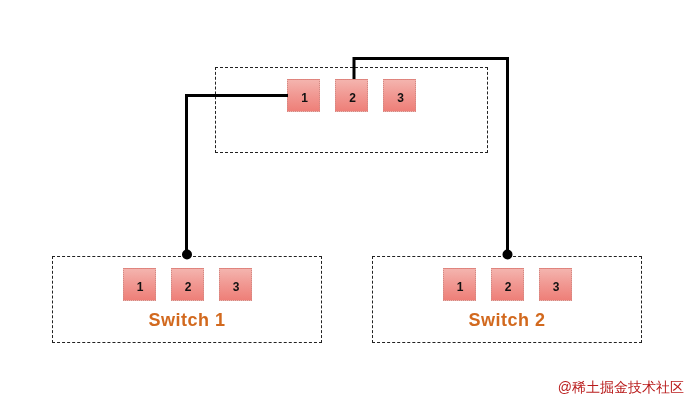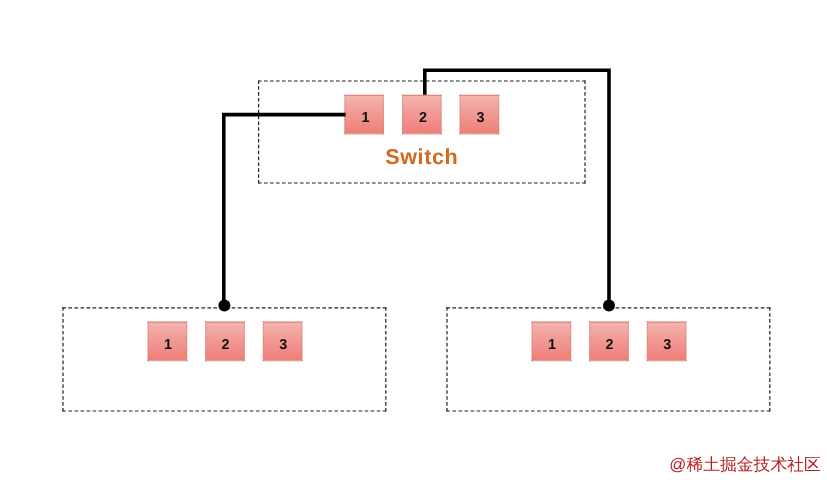--- a/index.html
+++ b/index.html
@@ -76,49 +76,50 @@
       <div class="port">
           <span>1</span>
         </div>
       <div class="port">
           <span>2</span>
         </div>
       <div class="port">
           <span>3</span>
         </div>
     </div>
-    <div class="switch-label">Switch</div>
   </div>
 
   <div class="switch-box box-sw1">
     <div class="ports-row">
       <div class="port">
           <span>1</span>
         </div>
       <div class="port">
           <span>2</span>
         </div>
       <div class="port">
           <span>3</span>
         </div>
     </div>
+    <div class="switch-label">Switch 1</div>
   </div>
 
   <div class="switch-box box-sw2">
     <div class="ports-row">
       <div class="port">
           <span>1</span>
         </div>
       <div class="port">
           <span>2</span>
         </div>
       <div class="port">
           <span>3</span>
         </div>
     </div>
+    <div class="switch-label">Switch 2</div>
   </div>
 
   <svg class="wires" viewBox="0 0 689 400">
 
     <path d="M 288 95.5 H 186.5 V 253" fill="none" stroke="#000000" stroke-width="3"></path>
     <circle cx="187" cy="254.5" r="5" fill="#000000"></circle>
 
     <path d="M 354 79 V 58.5 H 507.5 V 253" fill="none" stroke="#000000" stroke-width="3"></path>
     <circle cx="507.5" cy="254.5" r="5" fill="#000000"></circle>
   </svg>

